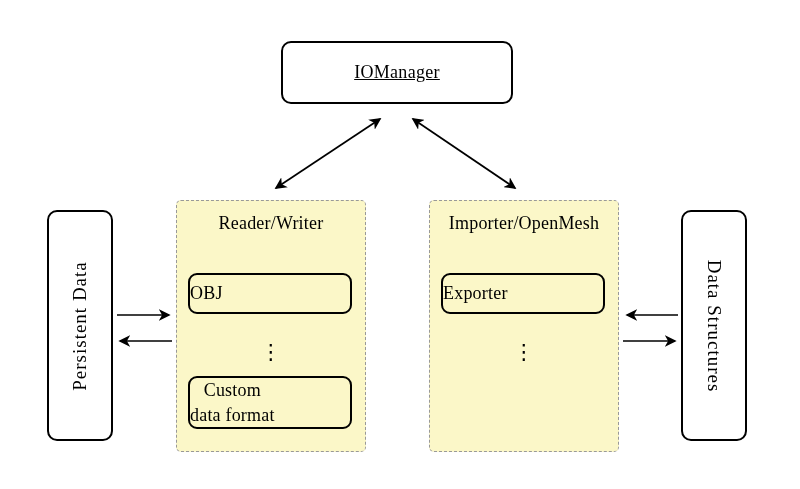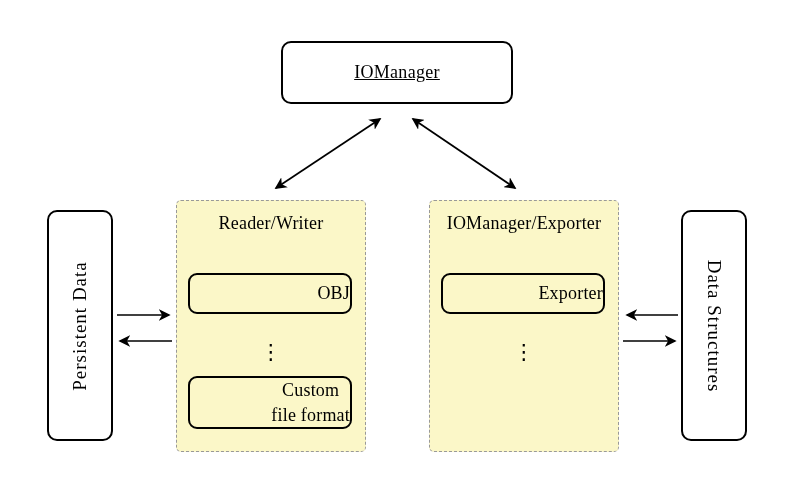--- a/index.html
+++ b/index.html
@@ -31,21 +31,21 @@
     background:var(--group-fill);
     border:1.5px dashed var(--group-border);border-radius:5px;
   }
   #rw{left:176px;}
   #ie{left:429px;}
   .gtitle{margin-top:12px;text-align:center;font-size:18px;letter-spacing:.2px;}
 
   .inner{
     position:absolute;left:11px;width:160px;background:transparent;
     border:2.5px solid var(--node-border);border-radius:9px;
-    display:flex;align-items:center;justify-content:flex-end;
+    display:flex;align-items:center;justify-content:flex-start;
   }
   .inner.top{top:72px;height:37px;}
   .inner.bottom{top:175px;height:49px;}
   .inner span{font-size:18px;text-align:center;white-space:pre-line;line-height:1.35;letter-spacing:.2px;}
 
   .dots{
     position:absolute;top:138px;left:0;width:100%;text-align:center;
     font-family:"DejaVu Sans",sans-serif;font-size:21px;line-height:26px;color:#000;
   }
 
@@ -85,26 +85,26 @@
   </div>
 
   <div class="group" id="rw">
     <div class="gtitle">Reader/Writer</div>
     <div class="inner top">
       <span>OBJ</span>
     </div>
     <div class="dots">⋮</div>
     <div class="inner bottom">
       <span>Custom
-file format</span>
+data format</span>
     </div>
   </div>
 
   <div class="group" id="ie">
-    <div class="gtitle">IOManager/Exporter</div>
+    <div class="gtitle">Importer/OpenMesh</div>
     <div class="inner top">
       <span>Exporter</span>
     </div>
     <div class="dots">⋮</div>
   </div>
 
   <div class="side" id="pd">
     <span class="rot-ccw">Persistent Data</span>
   </div>
 

